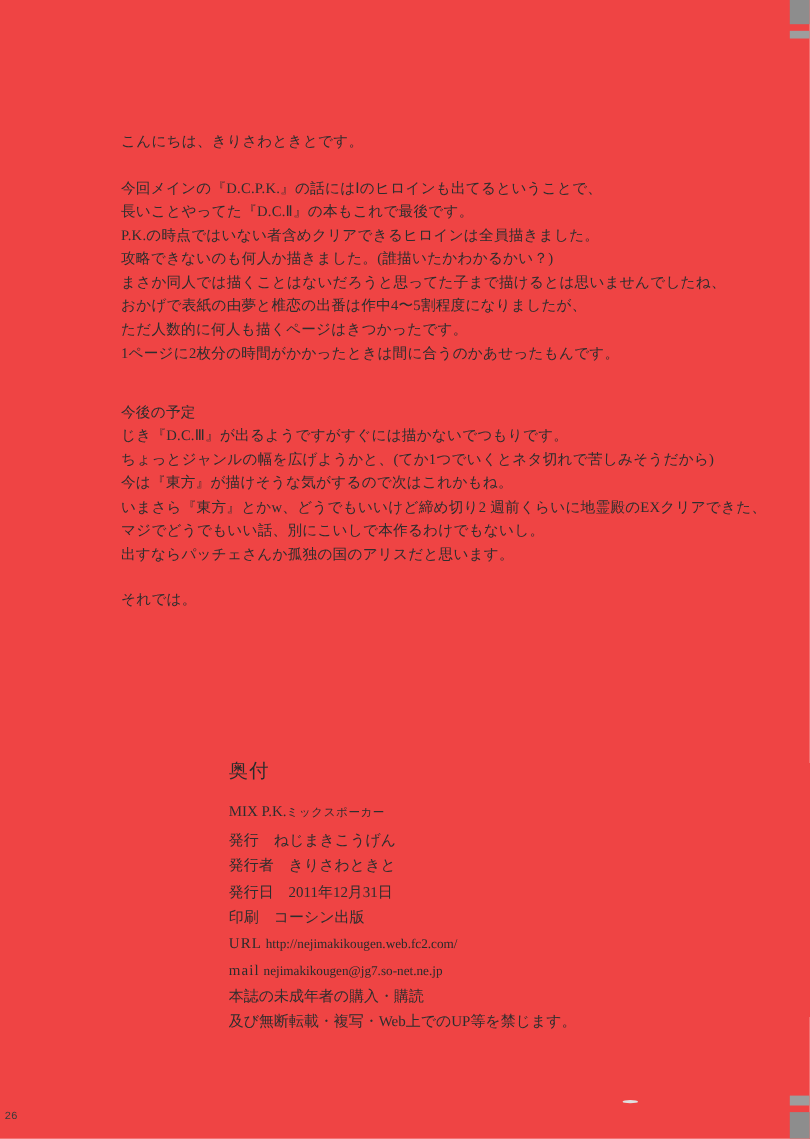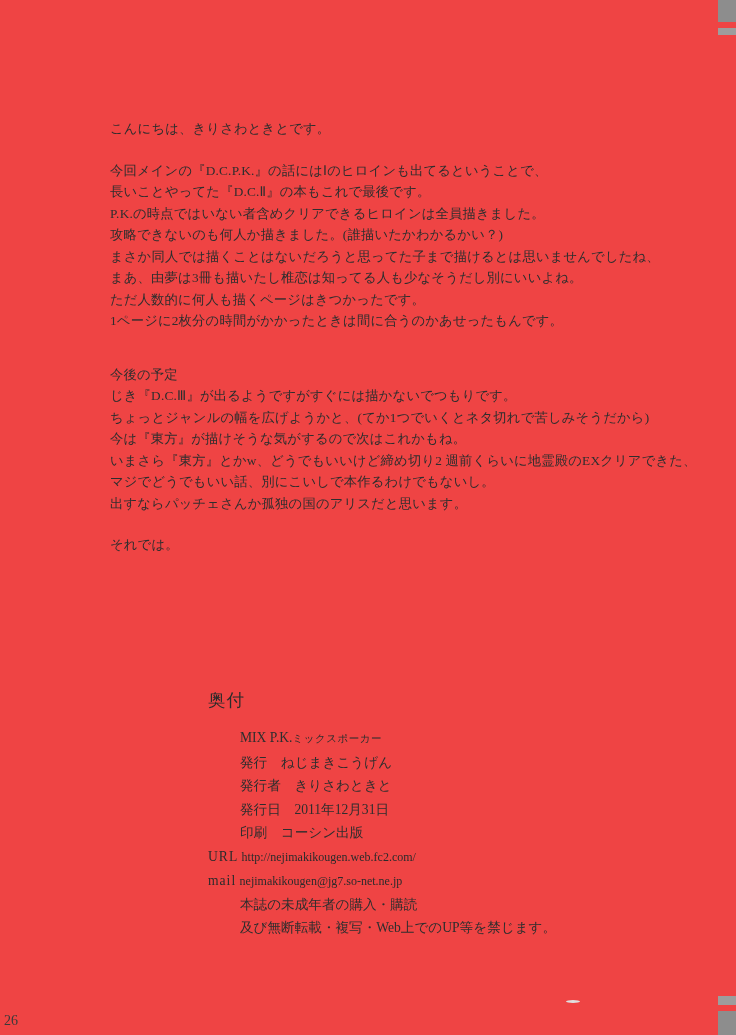--- a/index.html
+++ b/index.html
@@ -62,21 +62,20 @@
     line-height: 24px;
     color: #2b2b2b;
     margin-bottom: 14px;
     letter-spacing: 1px;
   }
   .colophon-line {
     font-size: 13.6px;
     line-height: 23.5px;
     color: #2e2e2e;
     white-space: pre;
-    margin-left: 32px;
   }
   .colophon-line .small {
     font-size: 10.5px;
     letter-spacing: 0.5px;
   }
   .url-line, .mail-line {
     font-size: 13.6px;
     line-height: 24px;
     white-space: pre;
   }
@@ -84,24 +83,24 @@
     letter-spacing: 1px;
     text-align: center;
   }
   .url-line .value, .mail-line .value {
     font-size: 12px;
     letter-spacing: 0px;
   }
   .page-number {
     position: absolute;
     left: 4px;
-    bottom: 6px;
-    font-size: 14px;
+    bottom: 14px;
+    font-size: 10px;
     color: #3a3a3a;
-    font-family: Liberation Serif, serif;
+    font-family: Liberation Mono, monospace;
   }
   .smudge {
     position: absolute;
     left: 566px;
     top: 1000px;
     width: 14px;
     height: 3px;
     background: #e0e0e0;
     border-radius: 50%;
   }
@@ -121,21 +120,21 @@
     <div class="para">
       <div class="line">こんにちは、きりさわときとです。</div>
     </div>
 
     <div class="para">
       <div class="line">今回メインの『D.C.P.K.』の話にはⅠのヒロインも出てるということで、</div>
       <div class="line">長いことやってた『D.C.Ⅱ』の本もこれで最後です。</div>
       <div class="line">P.K.の時点ではいない者含めクリアできるヒロインは全員描きました。</div>
       <div class="line">攻略できないのも何人か描きました。(誰描いたかわかるかい？)</div>
       <div class="line">まさか同人では描くことはないだろうと思ってた子まで描けるとは思いませんでしたね、</div>
-      <div class="line">まあ、由夢は3冊も描いたし椎恋は知ってる人も少なそうだし別にいいよね。</div>
+      <div class="line">おかげで表紙の由夢と椎恋の出番は作中4〜5割程度になりましたが、</div>
       <div class="line">ただ人数的に何人も描くページはきつかったです。</div>
       <div class="line">1ページに2枚分の時間がかかったときは間に合うのかあせったもんです。</div>
     </div>
 
     <div class="gap-sm"></div>
 
     <div class="para">
       <div class="line">今後の予定</div>
       <div class="line">じき『D.C.Ⅲ』が出るようですがすぐには描かないでつもりです。</div>
       <div class="line">ちょっとジャンルの幅を広げようかと、(てか1つでいくとネタ切れで苦しみそうだから)</div>

